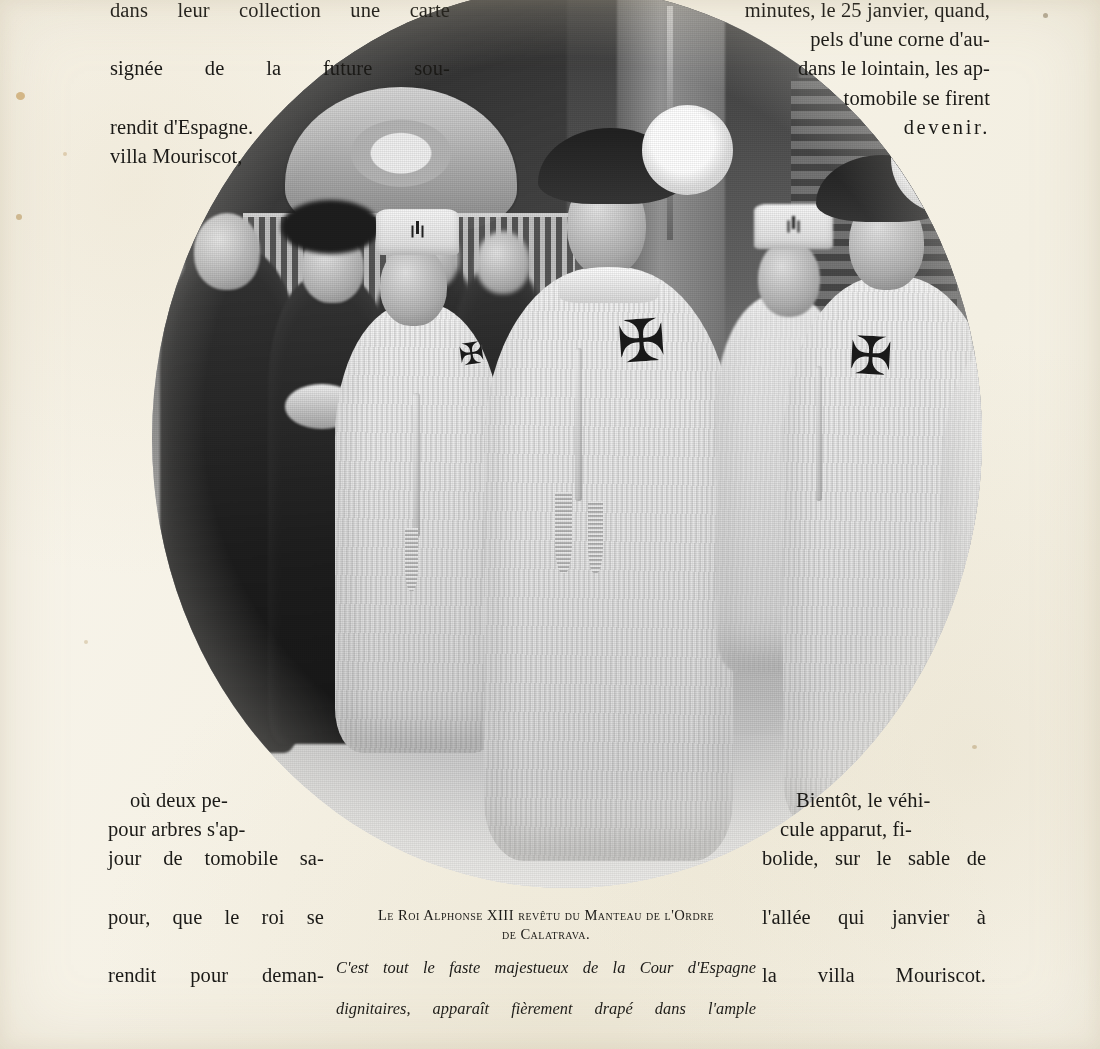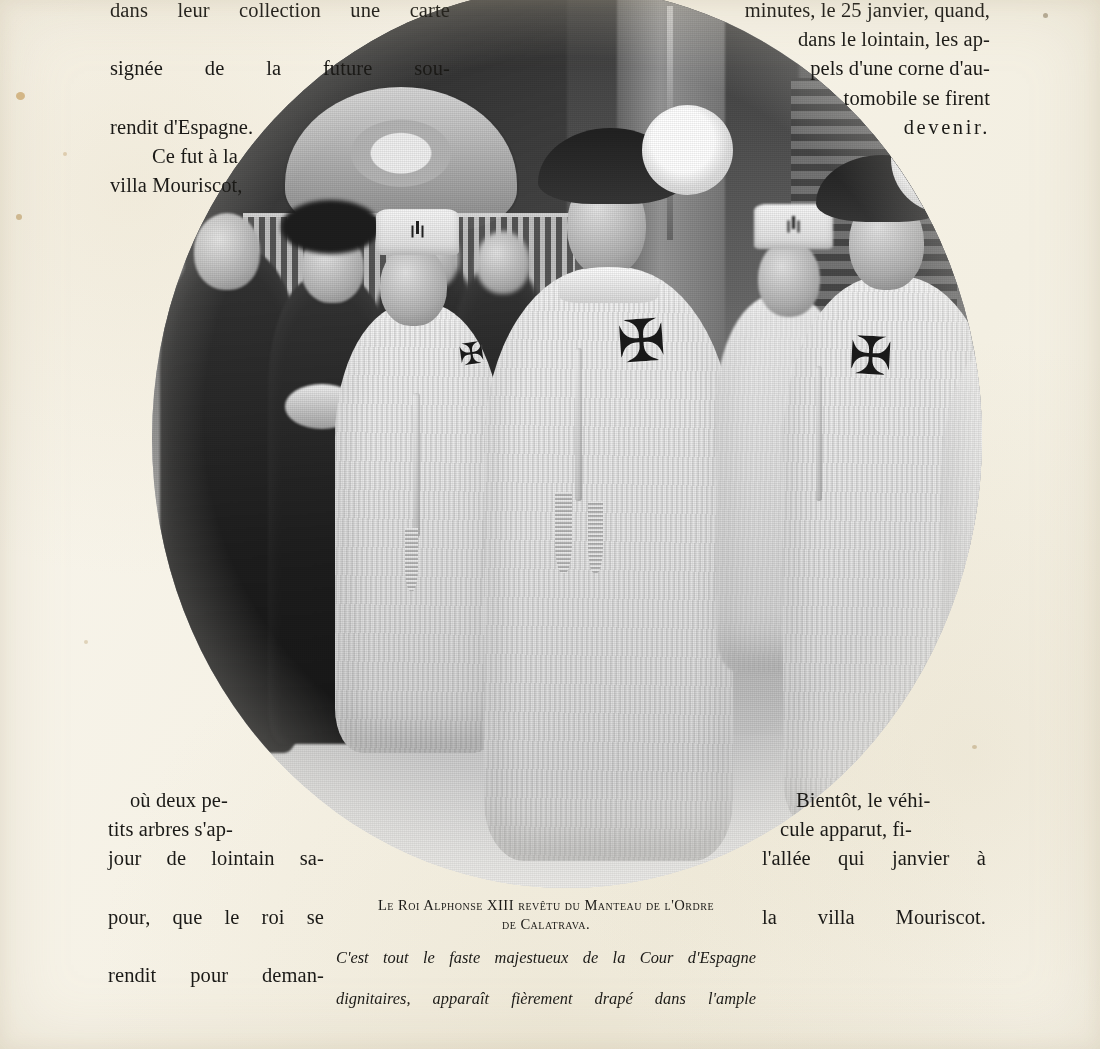--- a/index.html
+++ b/index.html
@@ -200,21 +200,21 @@
   .caption{
     position:absolute;
     left:336px;top:896px;width:420px;
     text-align:center;
   }
   .cap-title{
     font-size:14.6px;
     line-height:19px;
     font-variant:small-caps;
     letter-spacing:.5px;
-    margin:0;
+    margin:10px;
   }
   .cap-body{
     margin:14px 0 0 0;
     font-style:italic;
     font-size:16.4px;
     line-height:20.6px;
     text-align:justify;
   }
 </style>
 </head>
@@ -284,50 +284,52 @@
 </div>
 
 <div class="col tl">
   <p>
       <span class="jline">dans leur collection une carte</span>
     </p>
   <p>
       <span class="jline">signée de la future sou-</span>
     </p>
   <p><span>rendit   d'Espagne.</span></p>
-  <p class="indent"><span>Ce fut à la</span></p>
   <p><span>villa Mouriscot,</span></p>
 </div>
 
 <div class="col tr">
   <p><span>minutes, le 25 janvier, quand,</span></p>
+  <p><span>pels d'une corne d'au-</span></p>
   <p><span>dans le lointain, les ap-</span></p>
-  <p><span>pels d'une corne d'au-</span></p>
   <p><span>tomobile se firent</span></p>
   <p><span class="spaced">devenir.</span></p>
 </div>
 
 <div class="col bl">
   <p style="text-indent:22px"><span>où deux pe-</span></p>
-  <p><span>tits arbres s'ap-</span></p>
-  <p>
-      <span class="jline">jour de lointain sa-</span>
+  <p><span>pour arbres s'ap-</span></p>
+  <p>
+      <span class="jline">jour de tomobile sa-</span>
     </p>
   <p>
       <span class="jline">pour, que le roi se</span>
     </p>
   <p>
       <span class="jline">rendit pour deman-</span>
     </p>
 
 </div>
 
 <div class="col br">
   <p style="text-indent:34px"><span>Bientôt, le véhi-</span></p>
   <p style="text-indent:18px"><span>cule apparut, fi-</span></p>
+  <p>
+      <span class="jline tight">bolide, sur le sable de</span>
+    </p>
   <p>
       <span class="jline">l'allée qui janvier à</span>
     </p>
   <p>
       <span class="jline">la villa Mouriscot.</span>
     </p>
 
 </div>
 
 <div class="caption">

